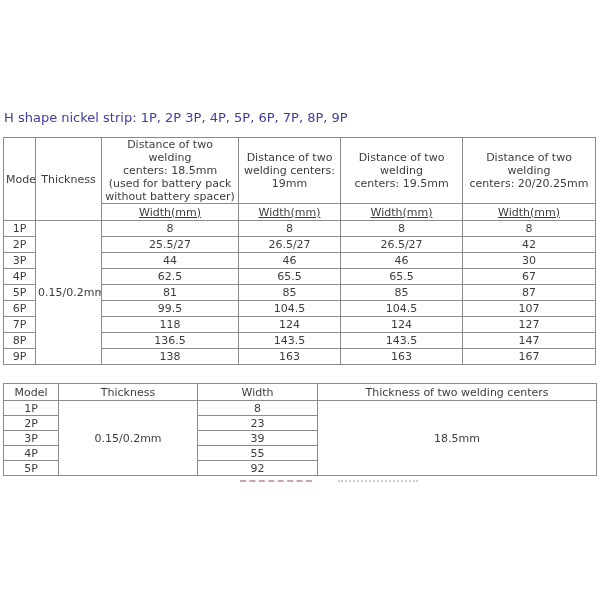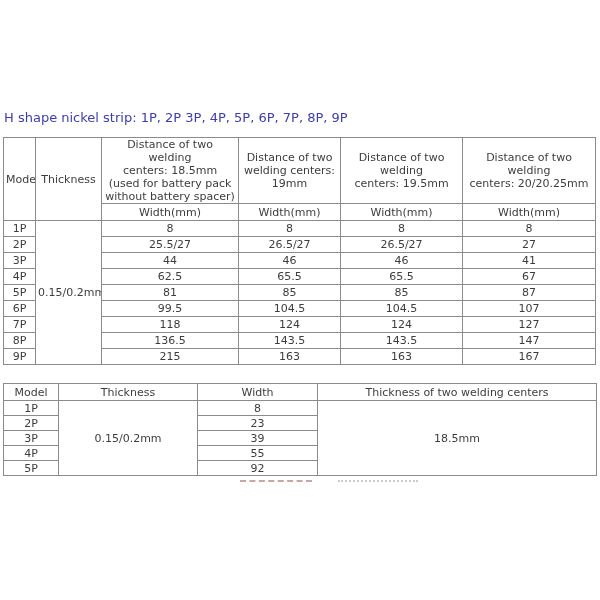--- a/index.html
+++ b/index.html
@@ -35,21 +35,21 @@
     line-height: 13px;
     text-align: center;
     vertical-align: middle;
     padding: 0 2px;
     overflow: hidden;
   }
 
   
   .t1 { top: 137px; left: 3px; width: 592px; }
   .t1 .hrow td { height: 58px; }
-  .t1 .wrow td { height: 17px; }
+  .t1 .wrow td { height: 17px; text-decoration: underline; }
   .t1 .drow td { height: 16px; }
   .t1 td.pre { white-space: pre-line; }
 
   
   .t2 { top: 383px; left: 3px; width: 593px; }
   .t2 .hrow td { height: 17px; }
   .t2 .drow td { height: 15px; }
 
   
   .remnant {
@@ -110,28 +110,28 @@
         <td>8</td>
         <td>8</td>
         <td>8</td>
         <td>8</td>
       </tr>
       <tr class="drow">
         <td>2P</td>
         <td>25.5/27</td>
         <td>26.5/27</td>
         <td>26.5/27</td>
-        <td>27</td>
+        <td>42</td>
       </tr>
       <tr class="drow">
         <td>3P</td>
         <td>44</td>
         <td>46</td>
         <td>46</td>
-        <td>41</td>
+        <td>30</td>
       </tr>
       <tr class="drow">
         <td>4P</td>
         <td>62.5</td>
         <td>65.5</td>
         <td>65.5</td>
         <td>67</td>
       </tr>
       <tr class="drow">
         <td>5P</td>
@@ -156,21 +156,21 @@
       </tr>
       <tr class="drow">
         <td>8P</td>
         <td>136.5</td>
         <td>143.5</td>
         <td>143.5</td>
         <td>147</td>
       </tr>
       <tr class="drow">
         <td>9P</td>
-        <td>215</td>
+        <td>138</td>
         <td>163</td>
         <td>163</td>
         <td>167</td>
       </tr>
     </tbody>
   </table>
 
 
   <table class="t2">
     <colgroup>

